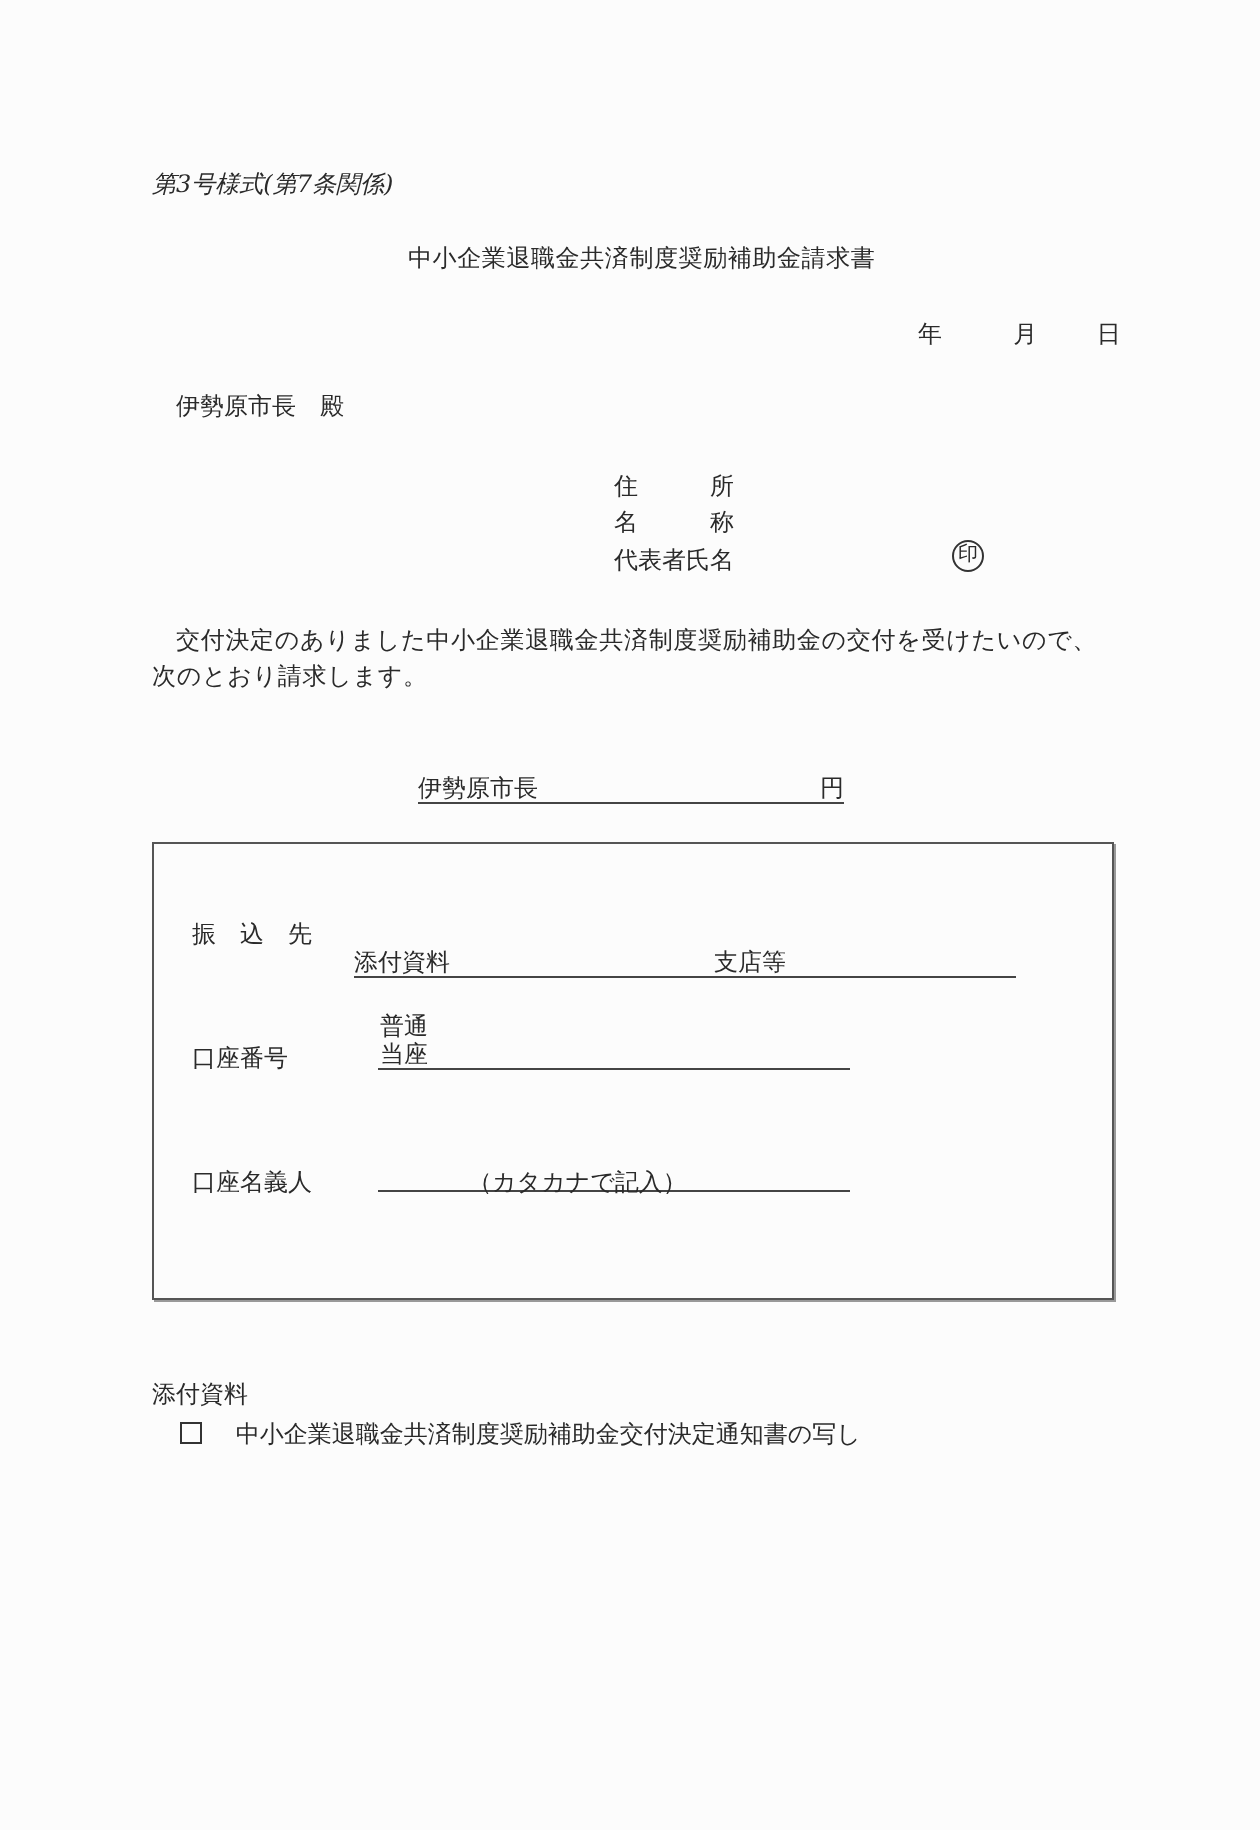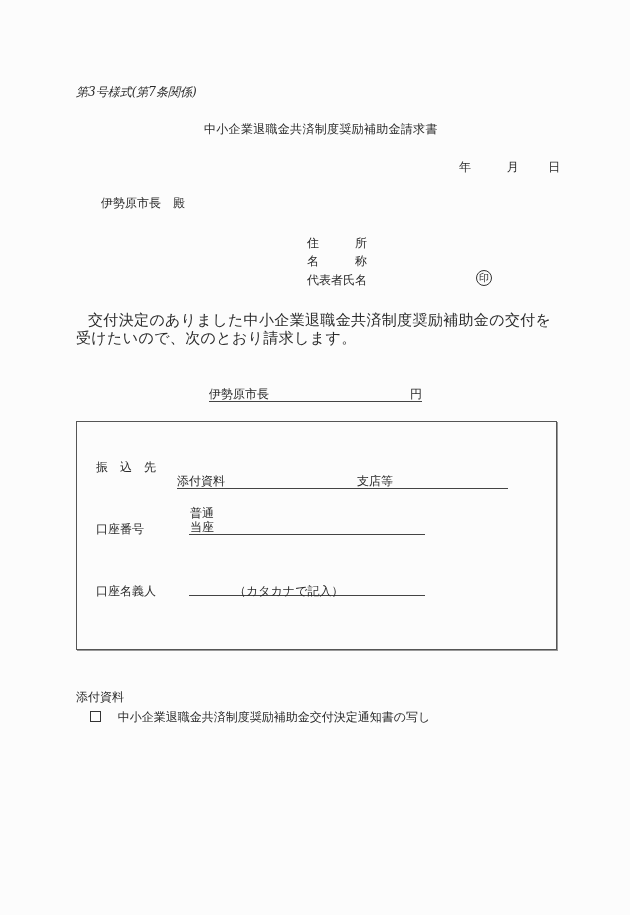--- a/index.html
+++ b/index.html
@@ -19,39 +19,39 @@
     width: 479px; height: 227px;
     border: 1px solid #555;
     box-shadow: 1px 1px 0 #999;
   }
   .stamp {
     position: absolute; left: 476px; top: 270px;
     width: 14px; height: 14px;
     border: 1px solid #333; border-radius: 50%;
     font-size: 10px; line-height: 14px; text-align: center;
   }
-  .para { position: absolute; left: 76px; top: 311px; width: 484px; line-height: 18px; font-size: 15px; text-indent: 12px; letter-spacing: 0.35px; }
+  .para { position: absolute; left: 76px; top: 311px; width: 484px; line-height: 18px; font-size: 12px; text-indent: 12px; letter-spacing: 0.35px; }
   .checkbox { display: inline-block; width: 9px; height: 9px; border: 1px solid #333; vertical-align: -1px; }
 </style>
 </head>
 <body>
 
 <div class="abs" style="left:76px; top:85px;font-style:italic;">第3号様式(第7条関係)</div>
 
 <div class="abs" style="left:204px; top:122px; letter-spacing:0.3px;">中小企業退職金共済制度奨励補助金請求書</div>
 
 <div class="abs" style="left:459px; top:160px;">
   <span>年</span>
   <span style="display:inline-block; width:28px;"></span>
   <span>月</span>
   <span style="display:inline-block; width:22px;"></span>
   <span>日</span>
 </div>
 
-<div class="abs" style="left:88px; top:196px;margin-left:13px;">伊勢原市長　殿</div>
+<div class="abs" style="left:88px; top:196px;">伊勢原市長　殿</div>
 
 <div class="abs" style="left:307px; top:236px;">住　　　所</div>
 <div class="abs" style="left:380px; top:236px; width:170px; height:14px;"></div>
 
 <div class="abs" style="left:307px; top:254px;">名　　　称</div>
 <div class="abs" style="left:380px; top:254px; width:170px; height:14px;"></div>
 
 <div class="abs" style="left:307px; top:273px;">代表者氏名</div>
 <div class="abs" style="left:380px; top:273px; width:90px; height:14px;"></div>
 <div class="stamp">印</div>

